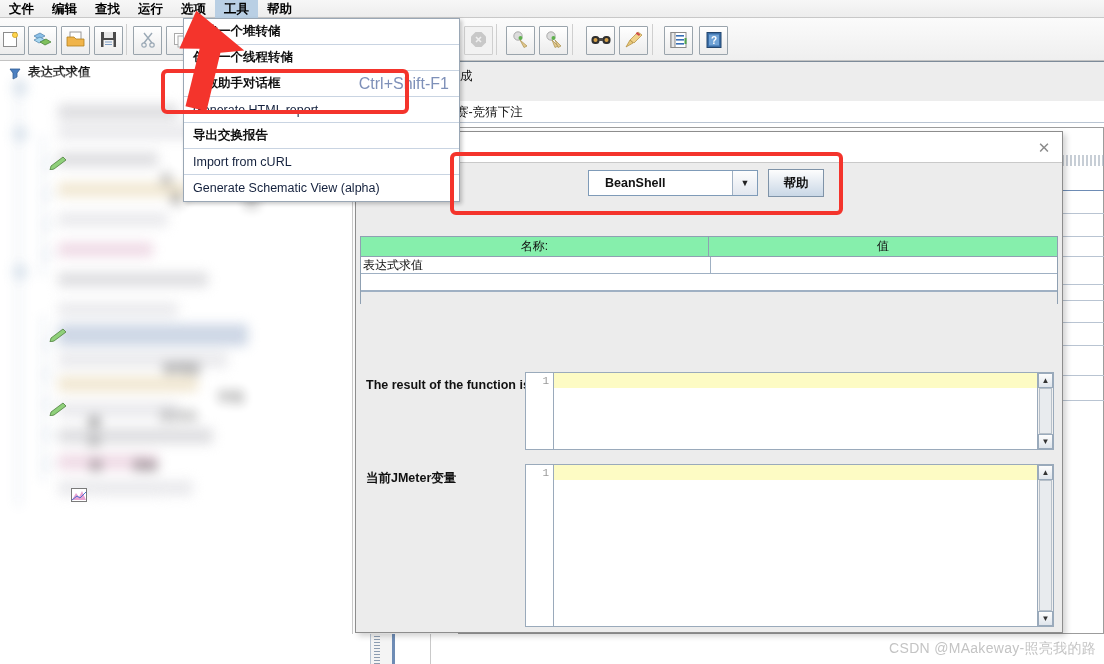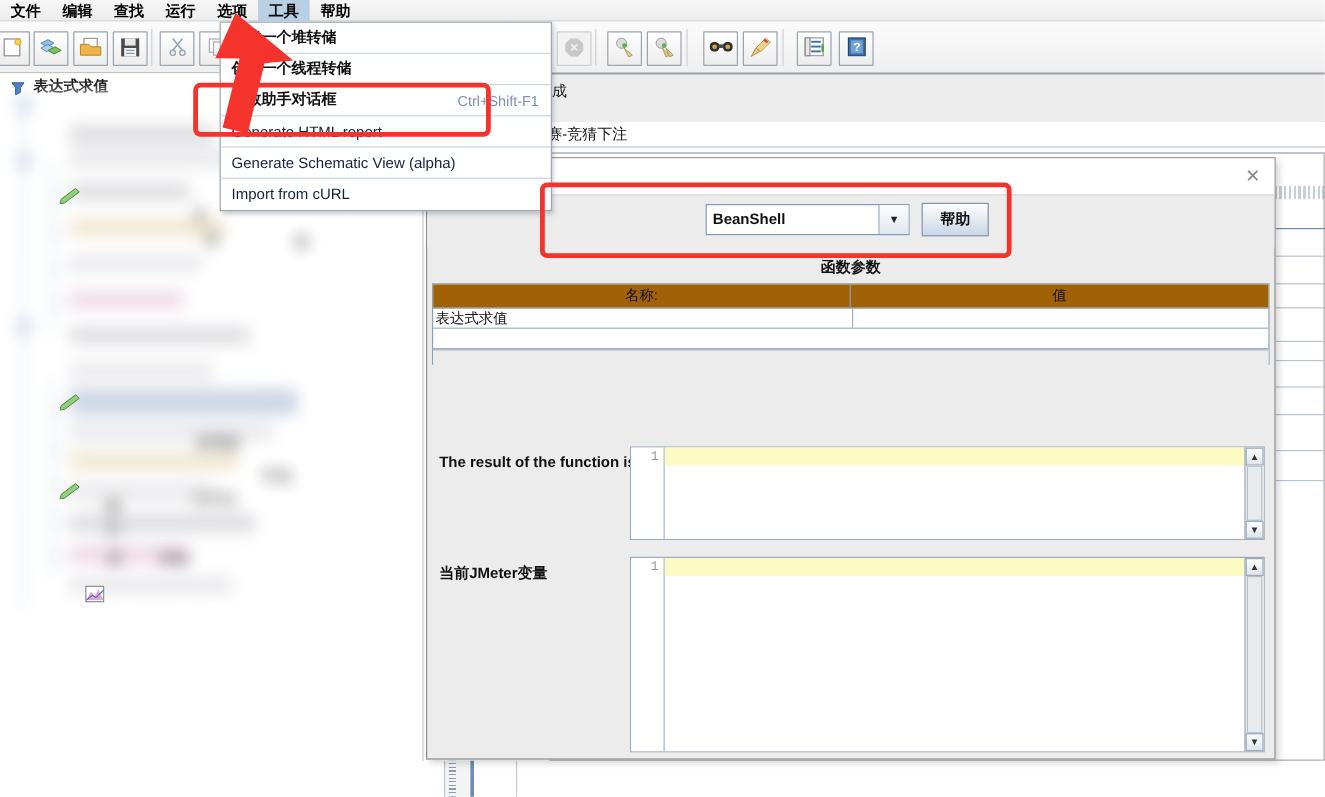--- a/index.html
+++ b/index.html
@@ -51,44 +51,44 @@
   .rwhite{position:absolute;background:#fff;}
 
   
   .menu{position:absolute;left:183px;top:18px;width:275px;background:#ffffff;
     border:1px solid #9aa7b5;box-shadow:2px 2px 4px rgba(0,0,0,.22);z-index:40;}
   .menu .item{height:26px;display:flex;align-items:center;justify-content:space-between;
     padding:0 10px 0 9px;border-bottom:1px solid #c9d4e2;box-sizing:border-box;}
   .menu .item:last-child{border-bottom:none;}
   .menu .item .txt{font-size:12.5px;color:#14213d;white-space:nowrap;}
   .menu .item .txt.cn{font-weight:bold;color:#111;}
-  .menu .item .acc{font-size:12px;color:#7e90b8;}
+  .menu .item .acc{font-size:16px;color:#7e90b8;}
 
   
   .dlg{position:absolute;left:355px;top:131px;width:706px;height:500px;background:#ececec;
     border:1px solid #8d8d8d;box-shadow:3px 3px 6px rgba(0,0,0,.18);z-index:30;}
   .dlg-title{position:absolute;left:0;top:0;width:706px;height:30px;background:#ffffff;
     border-bottom:1px solid #c9c9c9;}
   .dlg-close{position:absolute;right:9px;top:6px;width:18px;height:18px;
     display:flex;align-items:center;justify-content:center;color:#8b8b8b;font-size:15px;line-height:1;}
   .row-combo{position:absolute;left:0;top:31px;width:706px;height:43px;background:#ececec;}
   .combo{position:absolute;left:232px;top:7px;width:170px;height:26px;background:#fff;
     border:1px solid #7f9bb8;box-sizing:border-box;display:flex;align-items:center;}
-  .combo .val{font-size:12.5px;color:#111;padding-left:5px;font-weight:bold;}
+  .combo .val{font-size:12.5px;color:#111;padding-left:16px;font-weight:bold;}
   .combo-arrow{position:absolute;right:0;top:0;width:24px;height:24px;
     background:linear-gradient(#fdfdfd,#e2e7ef);border-left:1px solid #9fb0c3;
     display:flex;align-items:center;justify-content:center;}
   .btn{border:1px solid #7f93a8;background:linear-gradient(#fdfdfd,#c9d7e6);
     font-size:12.5px;font-weight:bold;color:#111;display:flex;align-items:center;justify-content:center;
     box-sizing:border-box;}
   .btn-help{position:absolute;left:412px;top:6px;width:56px;height:28px;}
   .fnparams{position:absolute;left:0;top:80px;width:706px;height:22px;
     display:flex;align-items:center;justify-content:center;font-size:12.5px;font-weight:bold;color:#111;}
   .tbl{position:absolute;left:4px;top:104px;width:698px;height:68px;border:1px solid #8fa0b2;background:#fff;box-sizing:border-box;}
-  .tbl .hdr{display:flex;height:19px;background:#a16207;border-bottom:1px solid #8fa0b2;}
+  .tbl .hdr{display:flex;height:19px;background:#86efac;border-bottom:1px solid #8fa0b2;}
   .tbl .hdr div{display:flex;align-items:center;justify-content:center;font-size:12px;color:#111;}
   .tbl .hdr .c1{width:347px;border-right:1px solid #8fa0b2;}
   .tbl .hdr .c2{flex:1;}
   .tbl .r{display:flex;height:16px;border-bottom:1px solid #9fb0c3;}
   .tbl .r .c1{width:347px;border-right:1px solid #9fb0c3;display:flex;align-items:center;padding-left:2px;font-size:12px;color:#111;}
   .tbl .r .c2{flex:1;}
   .tbl .pad{height:14px;background:#ececec;border-top:1px solid #9fb0c3;}
   .copyrow{position:absolute;left:0;top:196px;width:706px;height:34px;}
   .copylbl{position:absolute;left:10px;top:8px;font-size:12.5px;font-weight:bold;color:#111;}
   .copyfield{position:absolute;left:148px;top:5px;width:392px;height:22px;background:#fafcff;border:1px solid #b9c9dc;box-sizing:border-box;}
@@ -446,21 +446,20 @@
     <div class="row-combo">
       <div class="combo">
         <span class="val">BeanShell</span>
         <span class="combo-arrow">
           <span style="font-size:9px;color:#222;">▼</span>
         </span>
       </div>
       <div class="btn btn-help">帮助</div>
     </div>
 
-    <div class="fnparams">函数参数</div>
 
     <div class="tbl">
       <div class="hdr">
         <div class="c1">名称:</div>
         <div class="c2">值</div>
       </div>
       <div class="r">
         <div class="c1">表达式求值</div>
         <div class="c2"></div>
       </div>
@@ -515,29 +514,34 @@
     </div>
     <div class="item">
       <span class="txt cn">函数助手对话框</span>
       <span class="acc">Ctrl+Shift-F1</span>
     </div>
     <div class="item">
       <span class="txt">Generate HTML report</span>
       <span class="acc"></span>
     </div>
     <div class="item">
+      <span class="txt cn">导出交换报告</span>
+      <span class="acc"></span>
+    </div>
+    <div class="item">
+      <span class="txt">Import from cURL</span>
+      <span class="acc"></span>
+    </div>
+    <div class="item">
       <span class="txt">Generate Schematic View (alpha)</span>
-      <span class="acc"></span>
-    </div>
-    <div class="item">
-      <span class="txt">Import from cURL</span>
       <span class="acc"></span>
     </div>
   </div>
 
   <div class="redbox" style="left:161px;top:69px;width:240px;height:37px;"></div>
   <div class="redbox" style="left:450px;top:152px;width:385px;height:55px;"></div>
 
   <svg class="redarrow" width="160" height="110" viewBox="0 0 160 110" style="left:95px;top:8px;">
     <path d="M108 2 L150 48 L126 47 L104 103 L84 95 L106 40 L86 37 Z" fill="#f4342c" transform="rotate(-8 110 50)"></path>
   </svg>
 
+  <div class="watermark">CSDN @MAakeway-照亮我的路</div>
 </div>
 
 </body></html>

